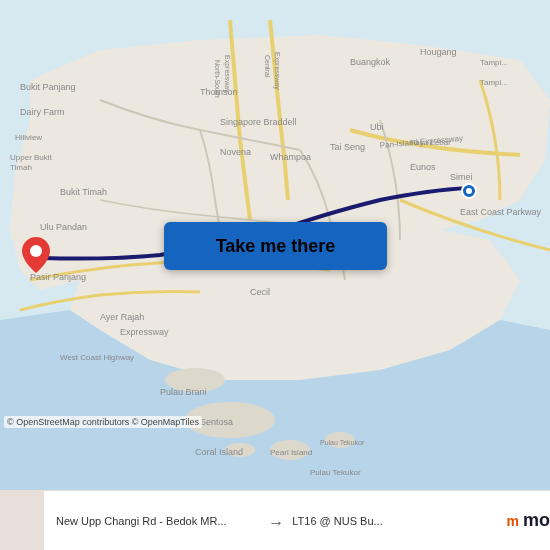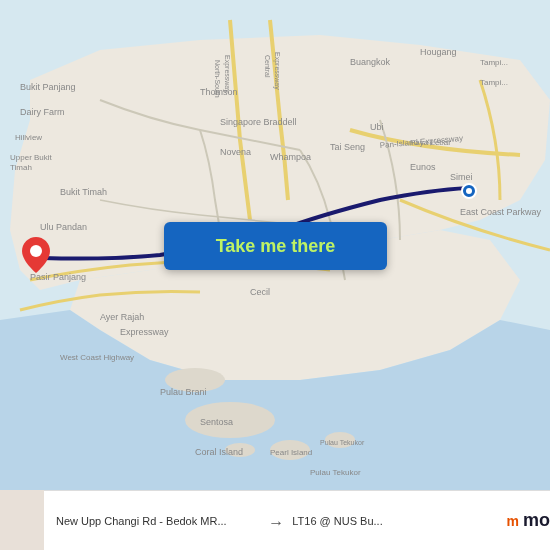--- a/index.html
+++ b/index.html
@@ -18,21 +18,21 @@
       height: 100%;
     }
 
     #take-me-there-btn {
       position: absolute;
       top: 222px;
       left: 164px;
       width: 223px;
       height: 48px;
       background: #1565C0;
-      color: #bef264;
+      color: #000000;
       border: none;
       border-radius: 6px;
       font-size: 18px;
       font-weight: bold;
       cursor: pointer;
       display: flex;
       align-items: center;
       justify-content: center;
       box-shadow: 0 2px 8px rgba(0,0,0,0.3);
     }
@@ -223,20 +223,23 @@
     <svg width="28" height="36" viewBox="0 0 28 36">
       <path d="M14,0 C6.3,0 0,6.3 0,14 C0,24.5 14,36 14,36 C14,36 28,24.5 28,14 C28,6.3 21.7,0 14,0 Z" fill="#e53935"></path>
       <circle cx="14" cy="14" r="6" fill="white"></circle>
     </svg>
   </div>
 
   
   <button id="take-me-there-btn">Take me there</button>
 
   
+  <div id="osm-attribution">
+    <span>© OpenStreetMap contributors © OpenMapTiles</span>
+  </div>
 </div>
 
 <div id="bottom-bar">
   <span id="origin-label">New Upp Changi Rd - Bedok MR...</span>
   <span id="arrow-icon">→</span>
   <span id="dest-label">LT16 @ NUS Bu...</span>
   <div id="moovit-logo">
     <span id="moovit-logo-m" style="font-size:14px; font-weight:bold; color:#E65100;">m</span>
     <span id="moovit-logo-text" style="font-size:18px; font-weight:bold; color:#1A1A2E;">moovit</span>
   </div>

